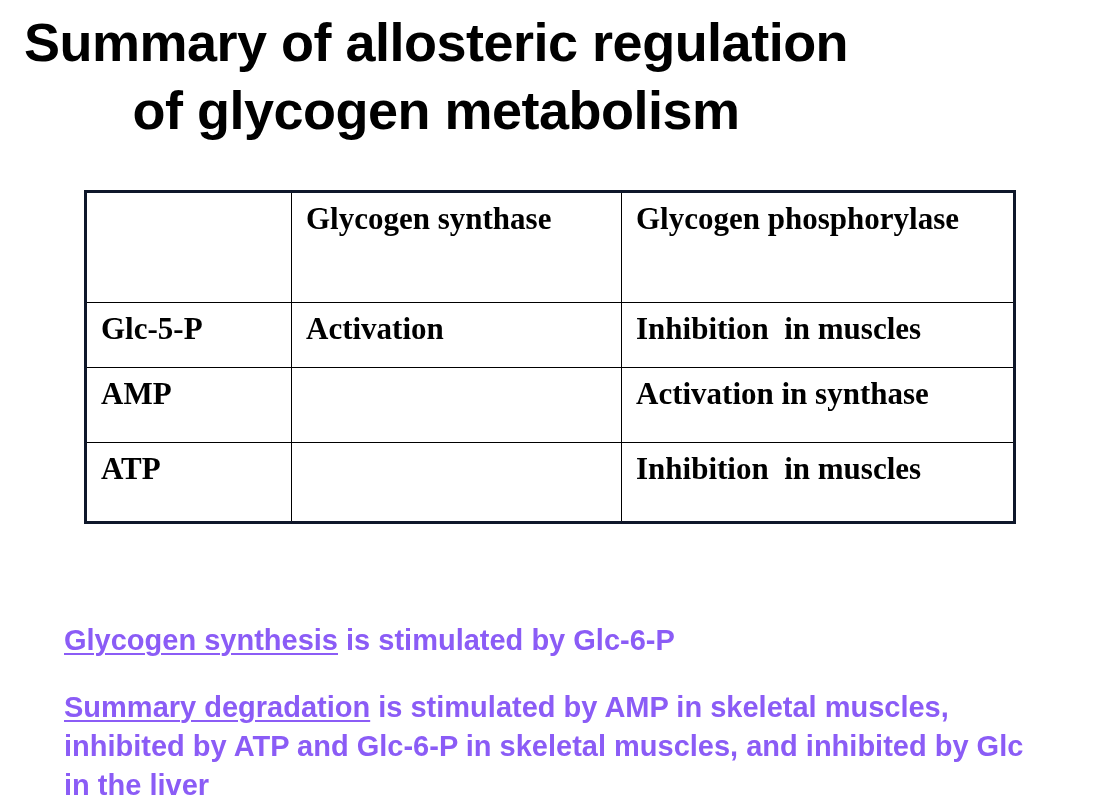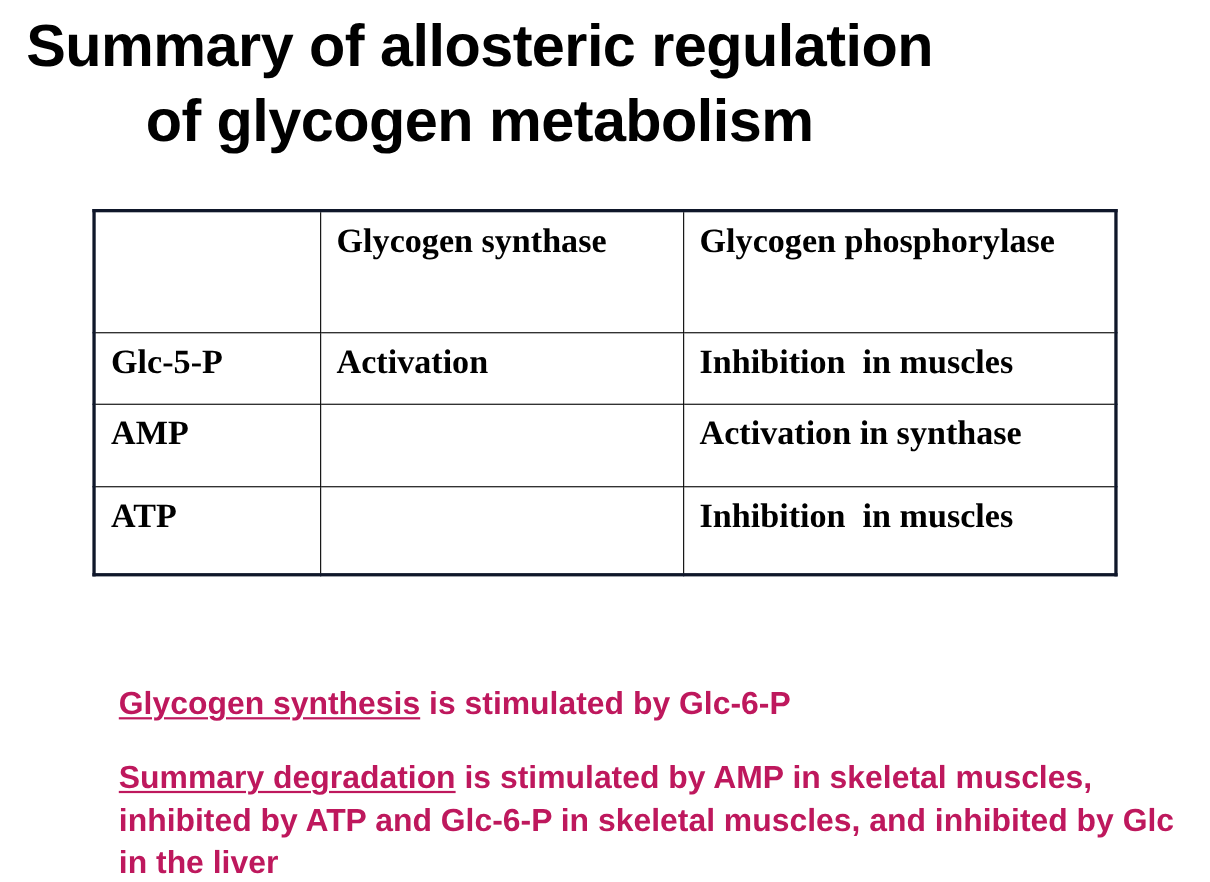--- a/index.html
+++ b/index.html
@@ -72,22 +72,21 @@
 
   
   .body-text {
     position: absolute;
     left: 64px;
     width: 960px;
     font-family: "Liberation Sans", sans-serif;
     font-weight: bold;
     font-size: 29px;
     line-height: 39px;
-    color: #be185d;
-    margin-left: 44px;
+    color: #8b5cf6;
   }
   #para-1 { top: 592px; }
   #para-2 { top: 659px; }
 
   .underlined {
     text-decoration: underline;
     text-decoration-thickness: 2px;
     text-underline-offset: 3px;
   }
 </style>

